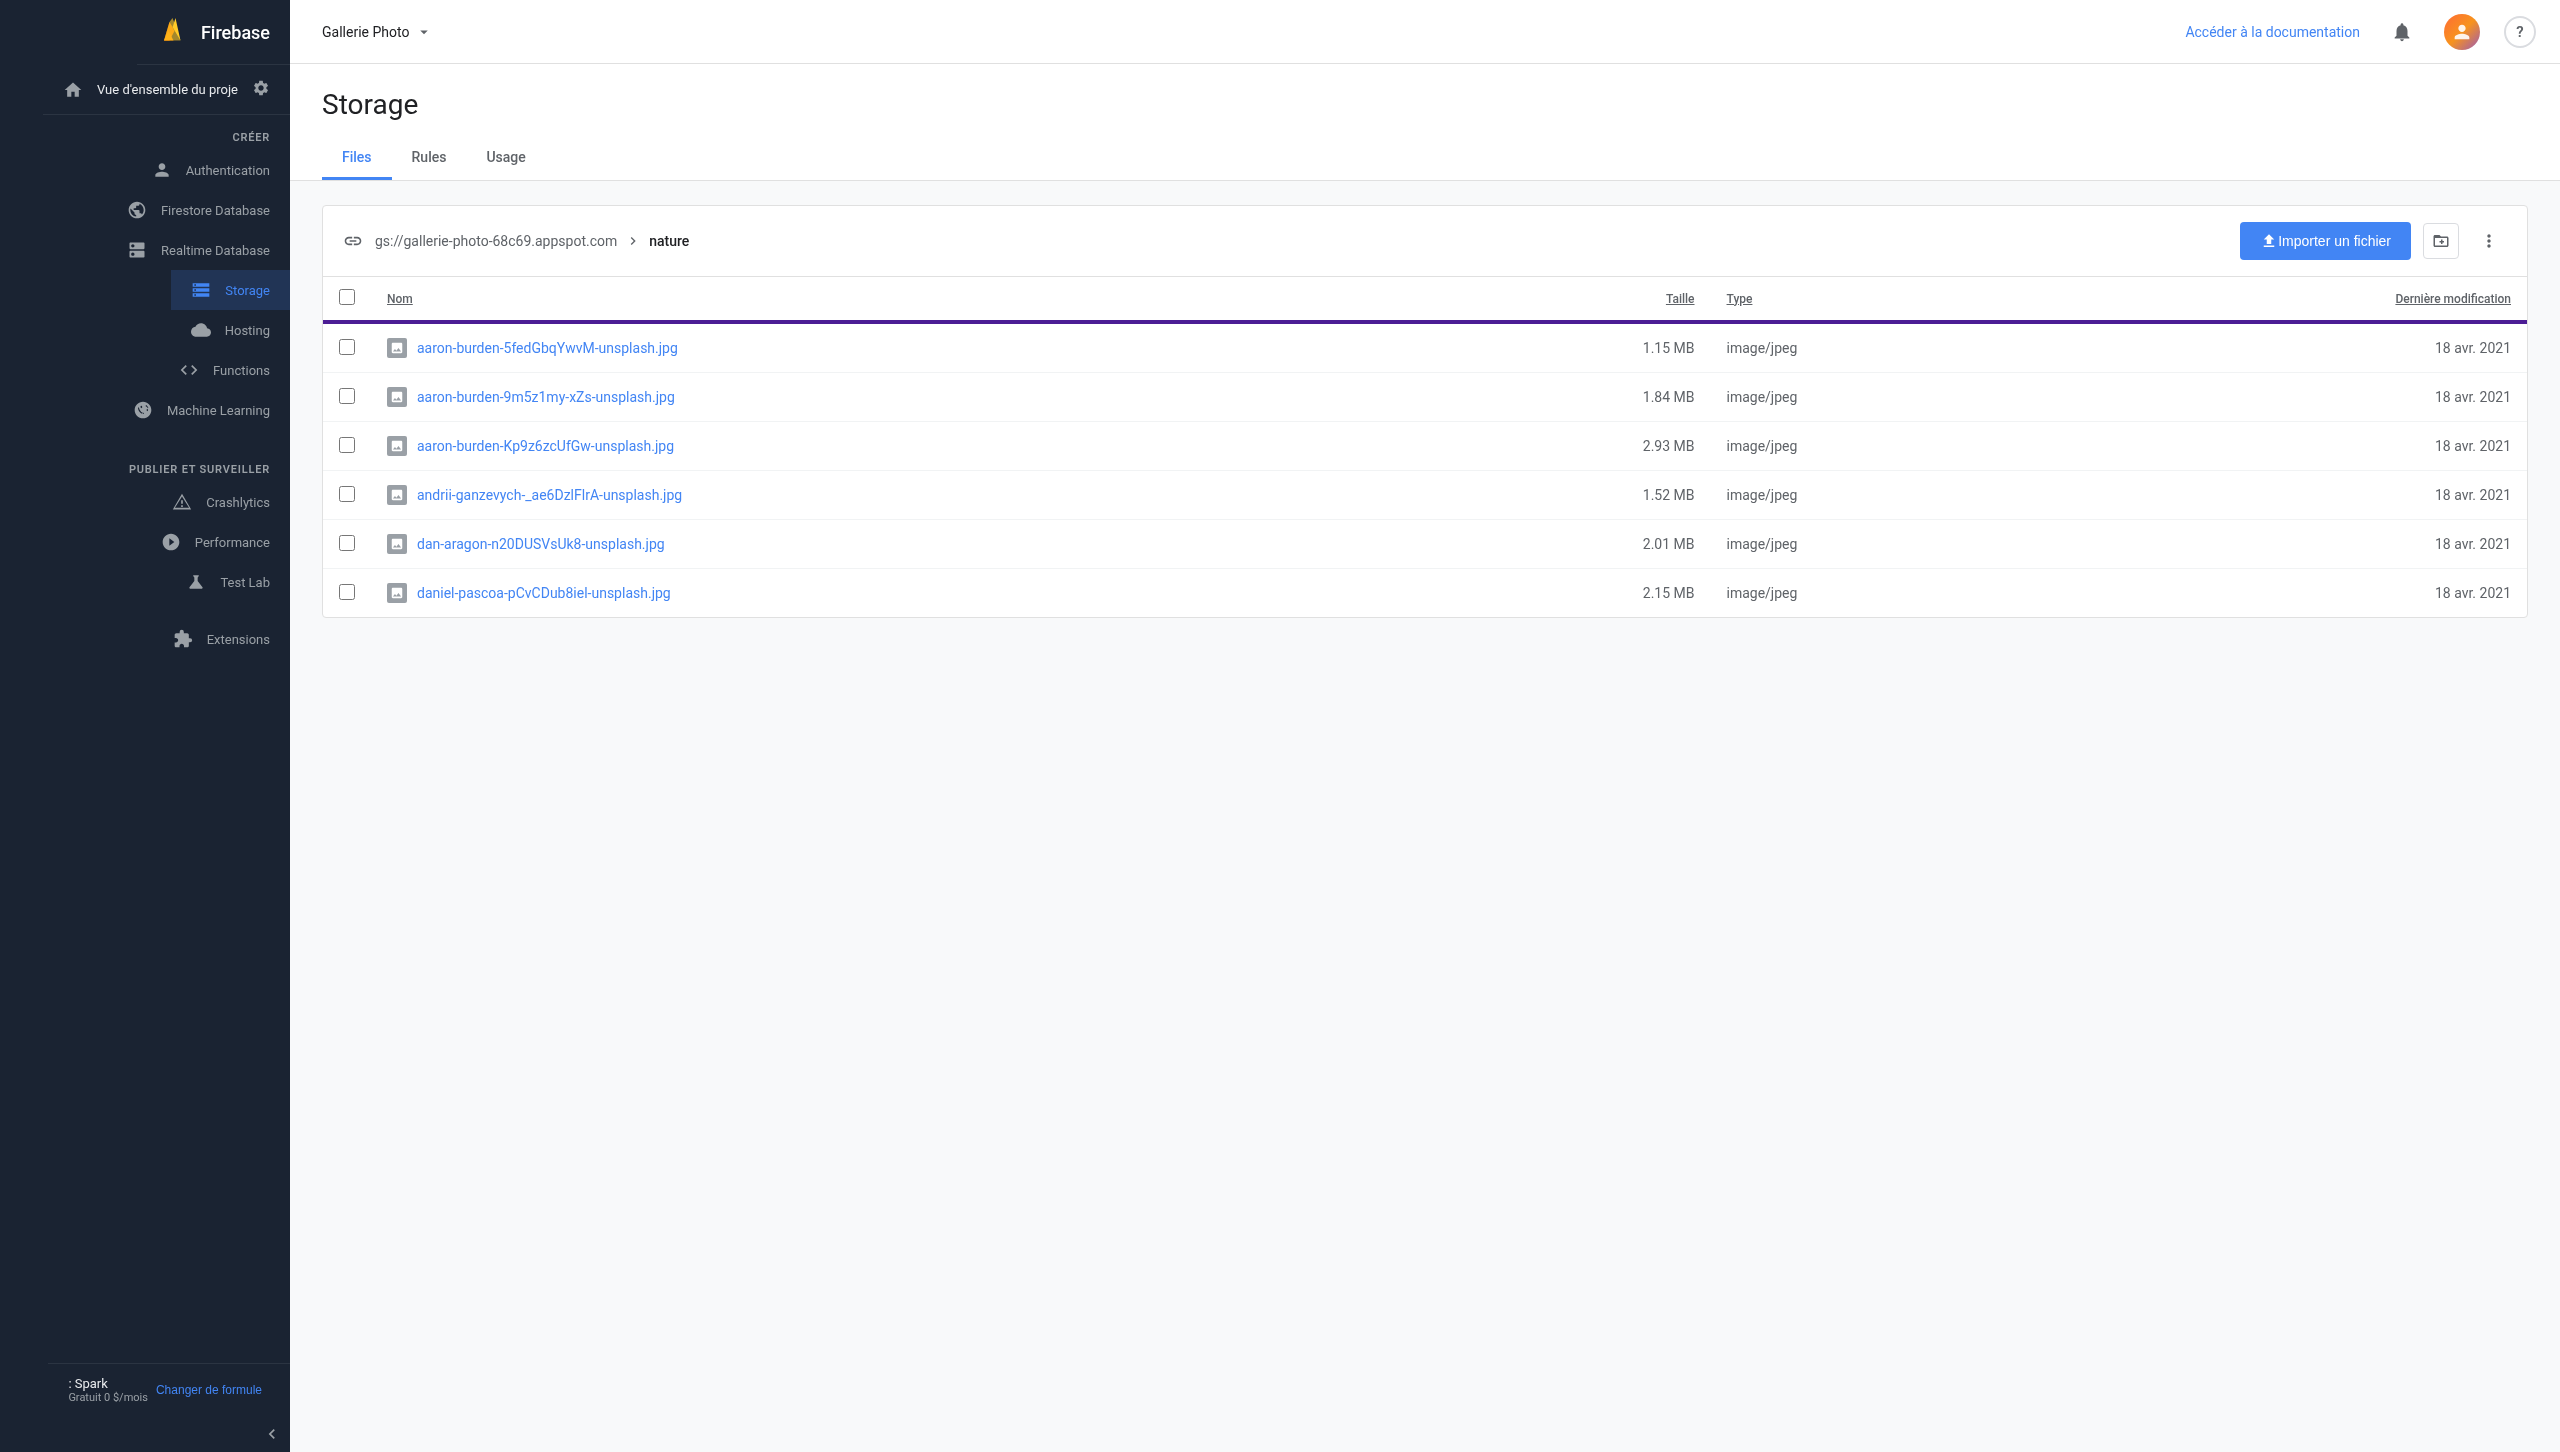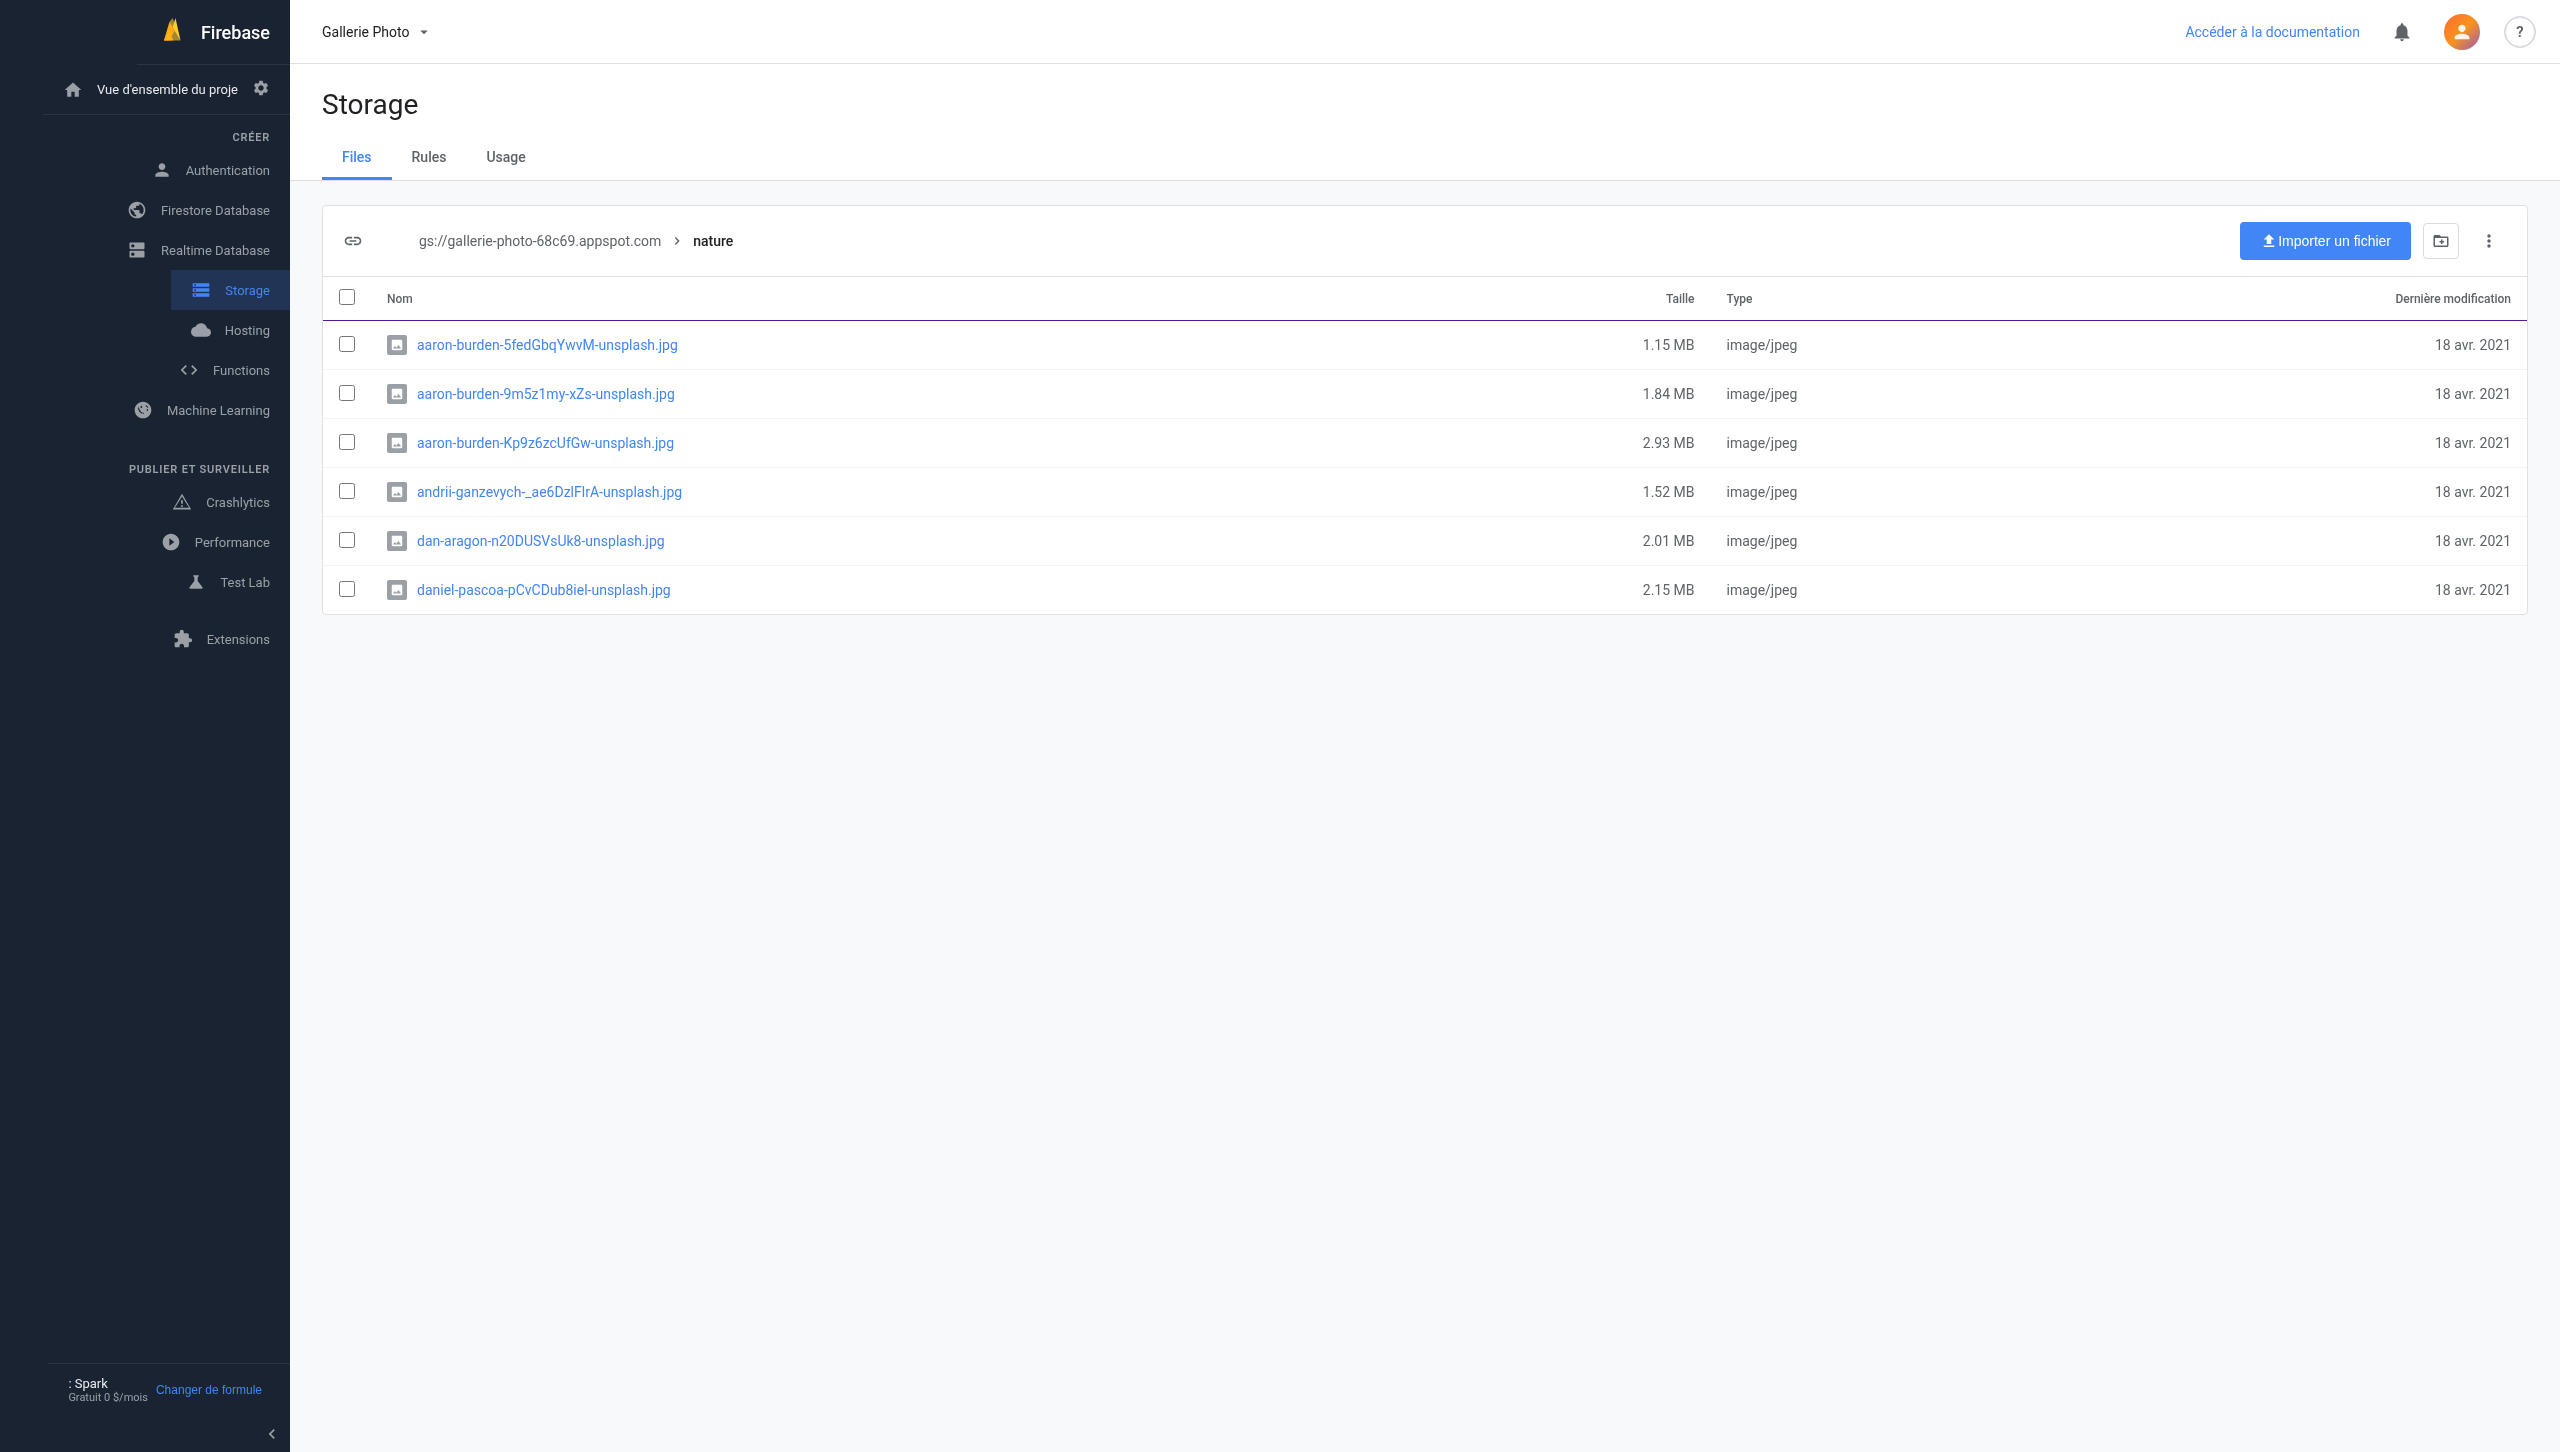--- a/index.html
+++ b/index.html
@@ -185,21 +185,20 @@
       color: #5f6368;
       display: flex;
       align-items: center;
     }
     .breadcrumb {
       display: flex;
       align-items: center;
       gap: 8px;
       flex: 1;
       font-size: 14px;
-      margin-left: 44px;
     }
     .breadcrumb-path { color: #5f6368; }
     .breadcrumb-current { color: #202124; font-weight: 500; }
     .upload-btn {
       background: #4285f4;
       color: #fff;
       border: none;
       border-radius: 4px;
       padding: 10px 20px;
       font-size: 14px;
@@ -226,22 +225,23 @@
     }
 
     
     .file-table { width: 100%; border-collapse: collapse; }
     .file-table th {
       text-align: left;
       padding: 12px 16px;
       font-size: 12px;
       font-weight: 500;
       color: #5f6368;
-      border-bottom: 1px solid #4c1d95;
+      border-bottom: 4px solid #4c1d95;
       background: #fff;
+      text-decoration: underline;
     }
     .file-table td {
       padding: 14px 16px;
       font-size: 14px;
       color: #202124;
       border-bottom: 1px solid #f1f3f4;
     }
     .file-table tr:last-child td { border-bottom: none; }
     .file-row td:nth-child(2) { color: #4285f4; cursor: pointer; }
     .file-row td:nth-child(3) { color: #5f6368; text-align: right; }

